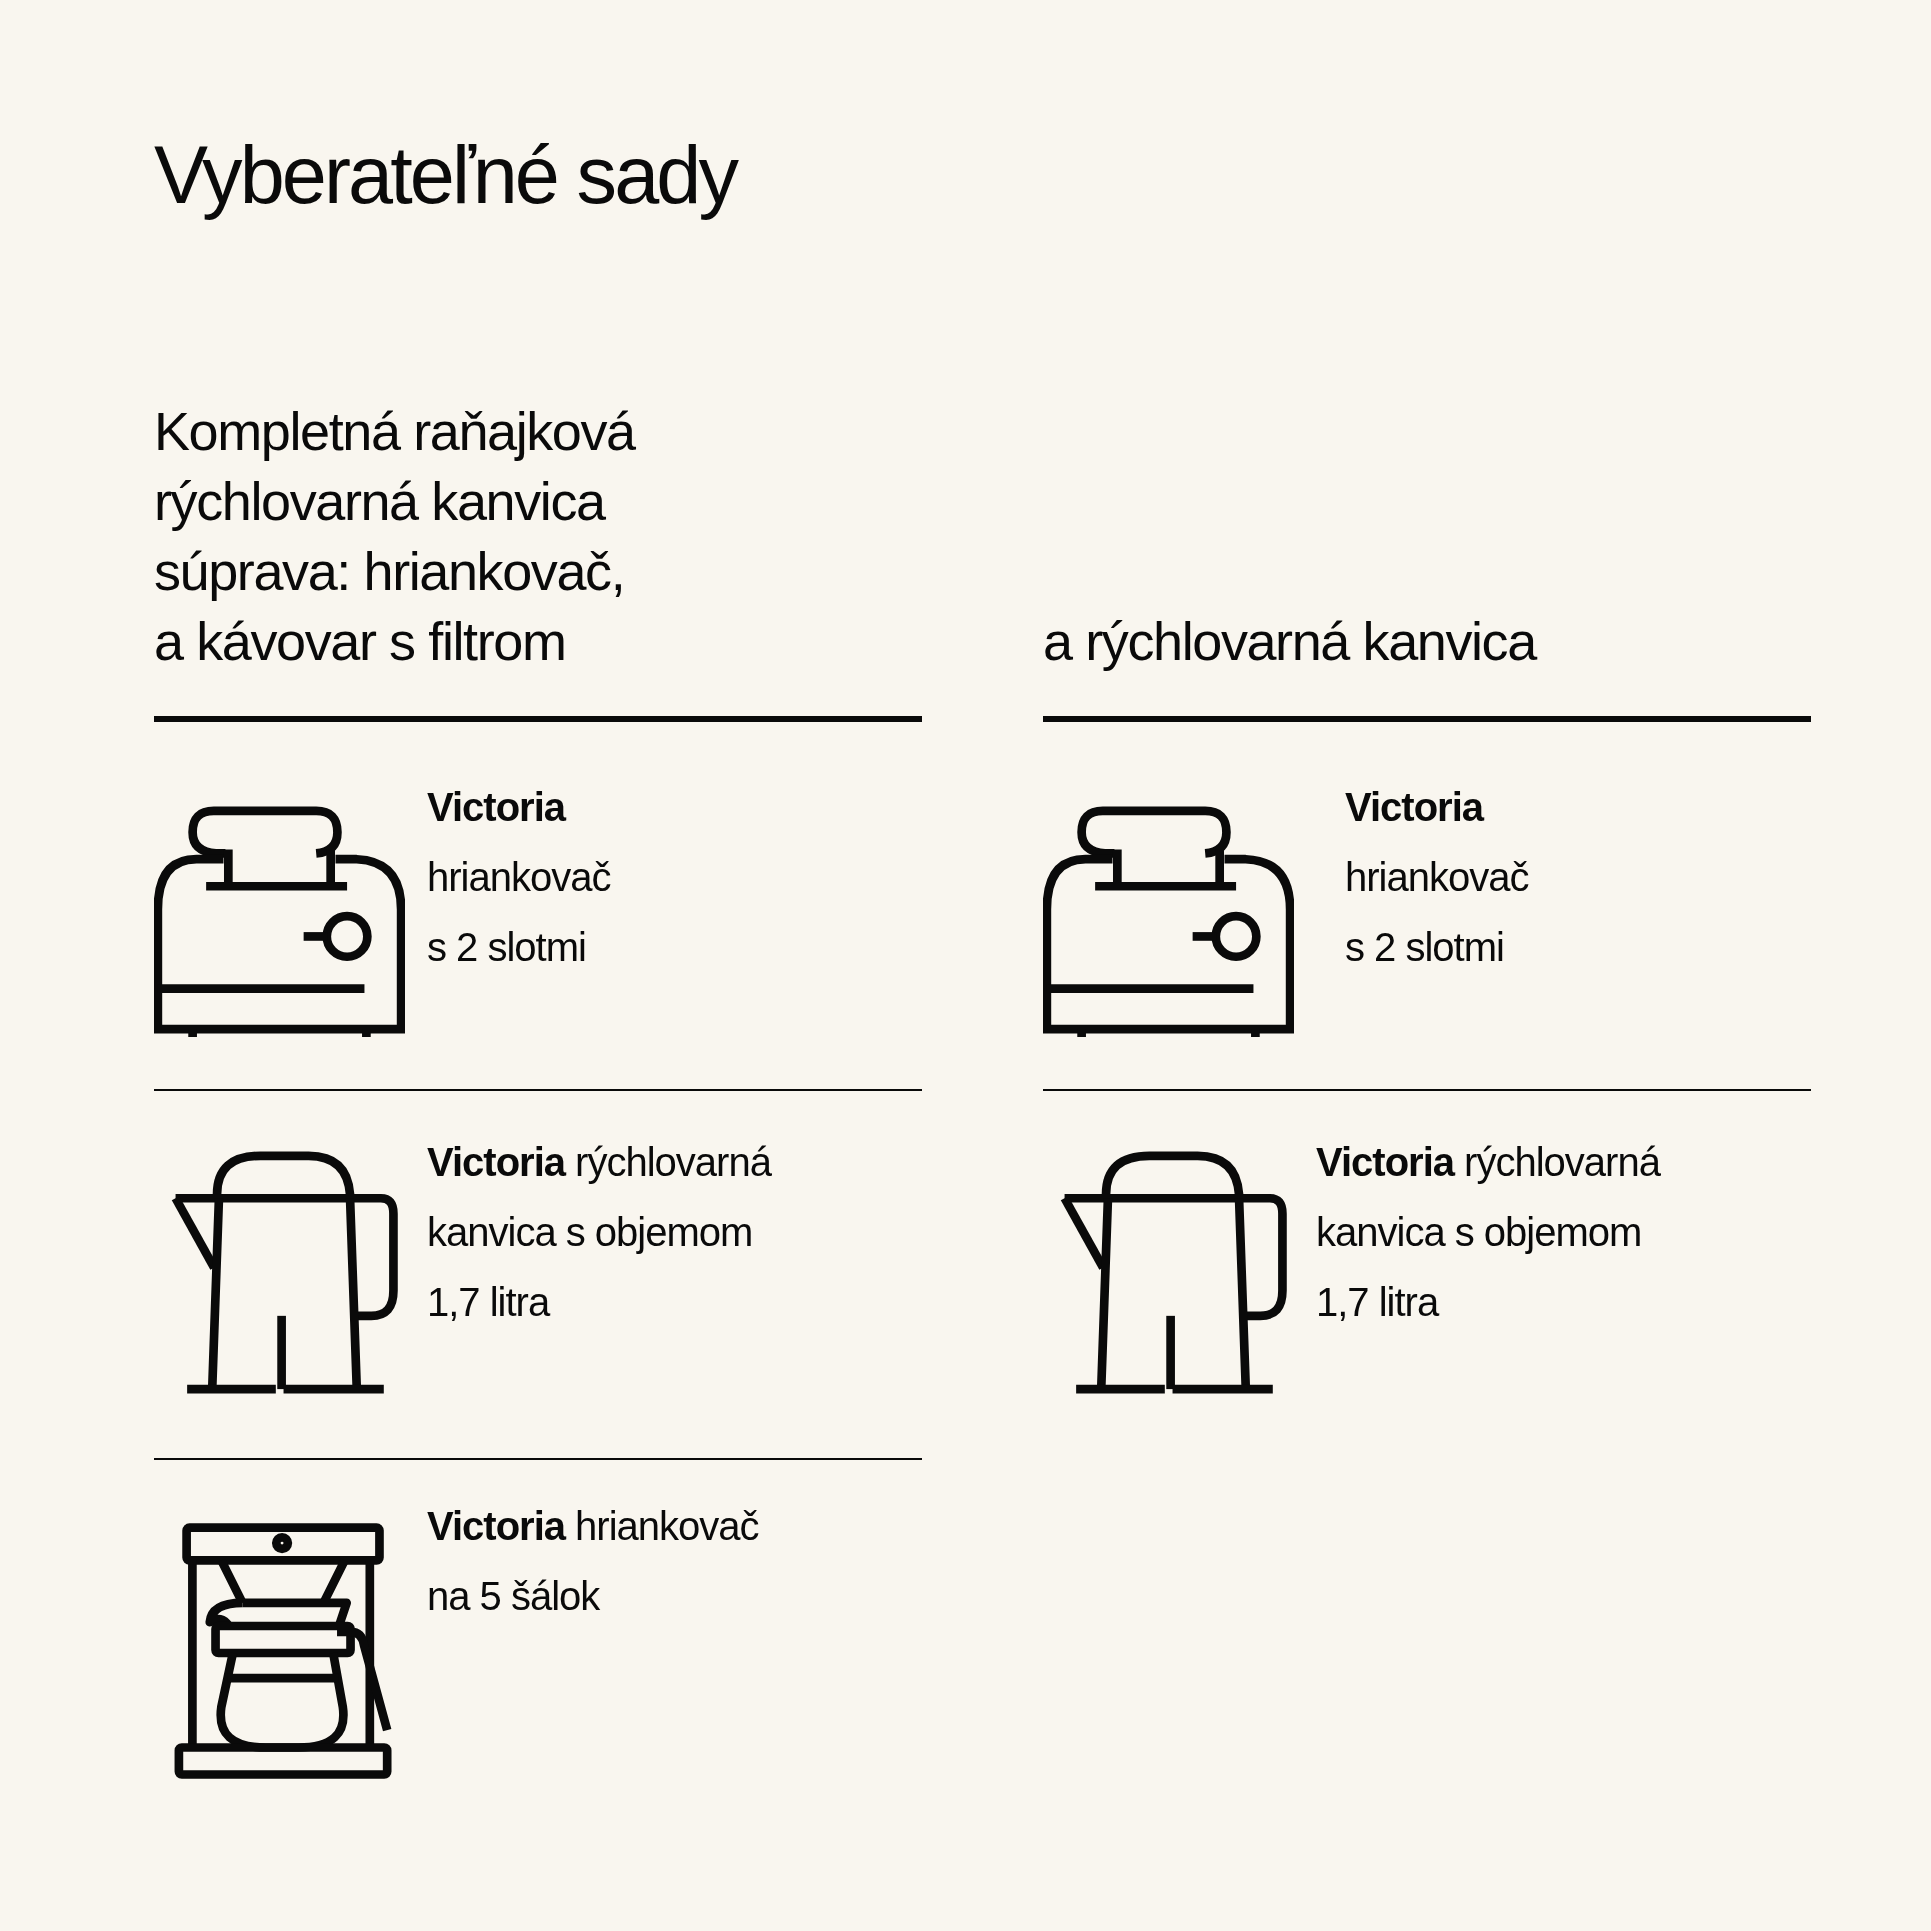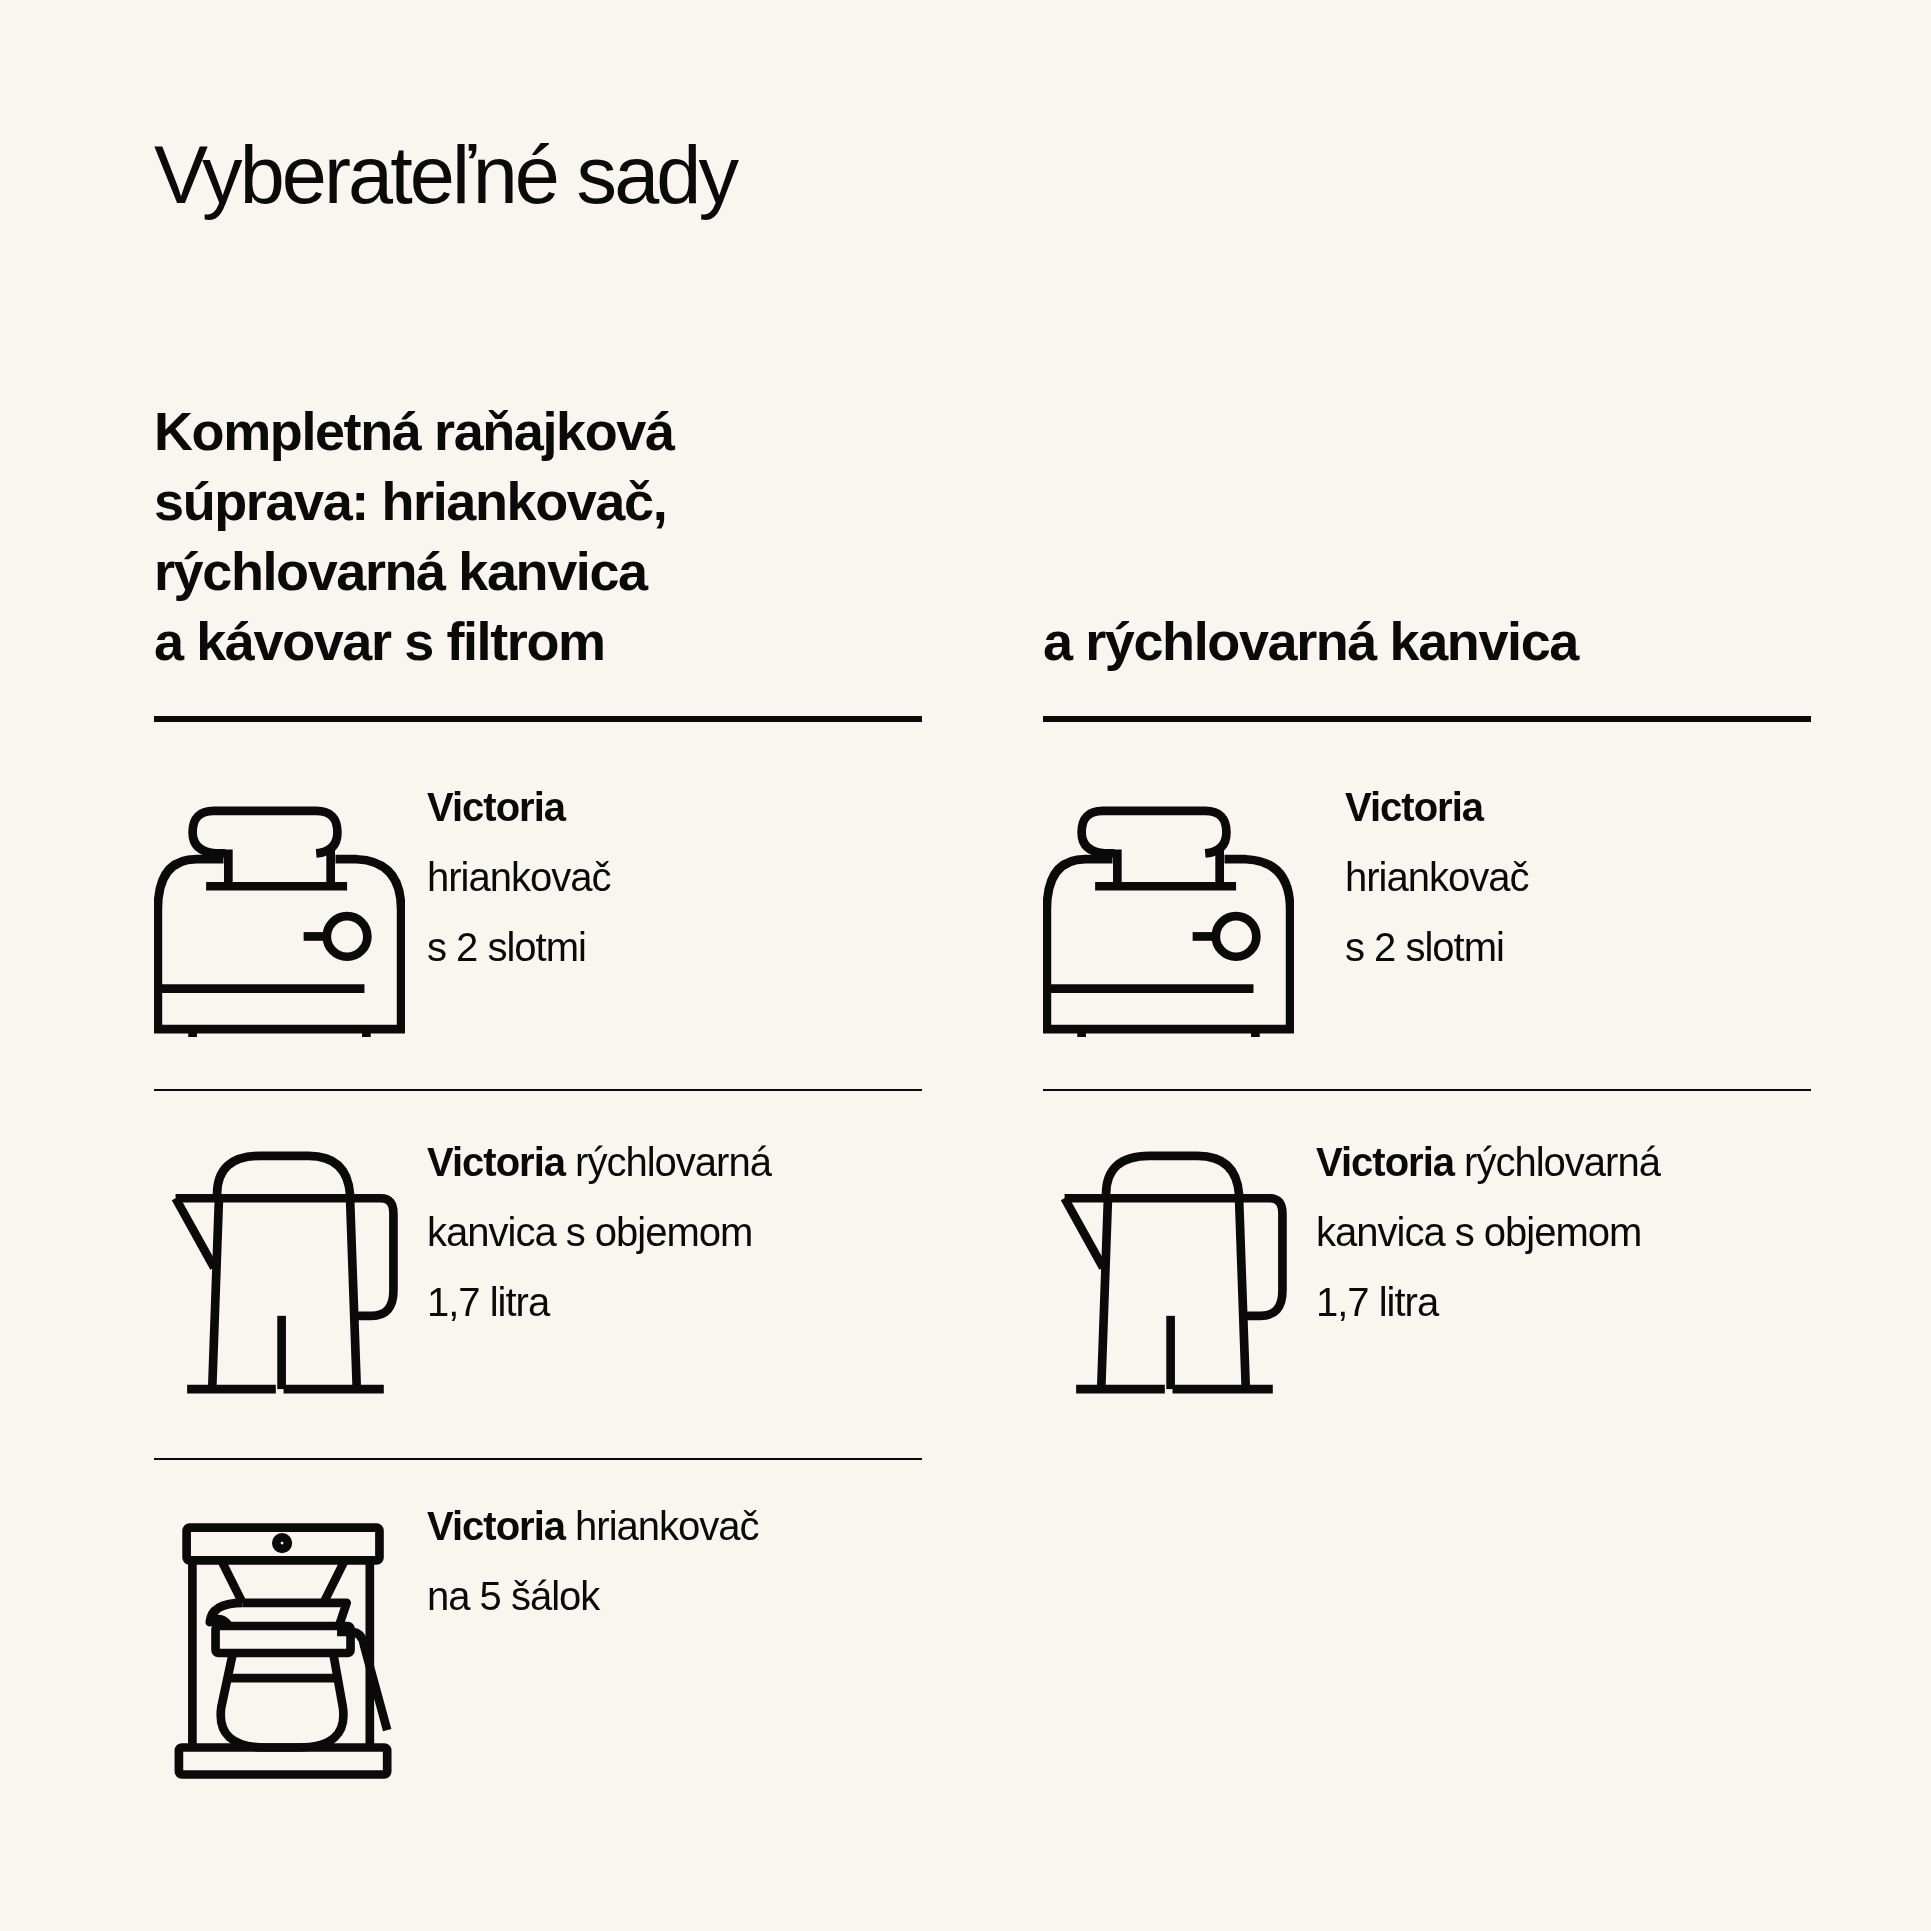--- a/index.html
+++ b/index.html
@@ -13,21 +13,21 @@
   }
   .title {
     position: absolute; left: 154px; top: 135px;
     font-size: 81px; font-weight: 400; letter-spacing: -2.9px;
     line-height: 1; margin: 0;
   }
   .col { position: absolute; width: 768px; }
   .col.left { left: 154px; top: 386px; }
   .col.right { left: 1043px; top: 386px; }
   .set-heading {
-    font-size: 54px; font-weight: 700; letter-spacing: -1.4px;
+    font-size: 54px; font-weight: 400; letter-spacing: -1.4px;
     line-height: 70px; margin: 0;
     height: 290px; display: flex; flex-direction: column; justify-content: flex-end;
   }
   .rule-thick { height: 5.8px; background: #0a0a0a; margin-top: 40px; }
   .item { position: relative; height: 367px; }
   .item .icon { position: absolute; left: 0; }
   .item .desc {
     position: absolute; font-size: 40px; line-height: 70px;
     letter-spacing: -1px; font-weight: 400;
   }
@@ -36,22 +36,22 @@
   svg { display: block; }
 </style>
 </head>
 <body>
 
 <h1 class="title">Vyberateľné sady</h1>
 
 <section class="col left">
   <h2 class="set-heading">
     <span>Kompletná raňajková</span>
+    <span>rýchlovarná kanvica</span>
     <span>súprava: hriankovač,</span>
-    <span>rýchlovarná kanvica</span>
     <span>a kávovar s filtrom</span>
   </h2>
   <div class="rule-thick"></div>
 
   <div class="item" style="height:367px;">
     <div class="icon" style="top:83px;">
       <svg width="251" height="232" viewBox="0 0 260 240" fill="none" stroke="#0a0a0a" stroke-width="9">
         <path d="M74 50 L64 50 Q40 48 40 28 Q40 6 62 6 L168 6 Q190 6 190 28 Q190 48 168 50"></path>
         <path d="M77 46 L77 84 M183 46 L183 84"></path>
         <path d="M54 84 L200 84"></path>

